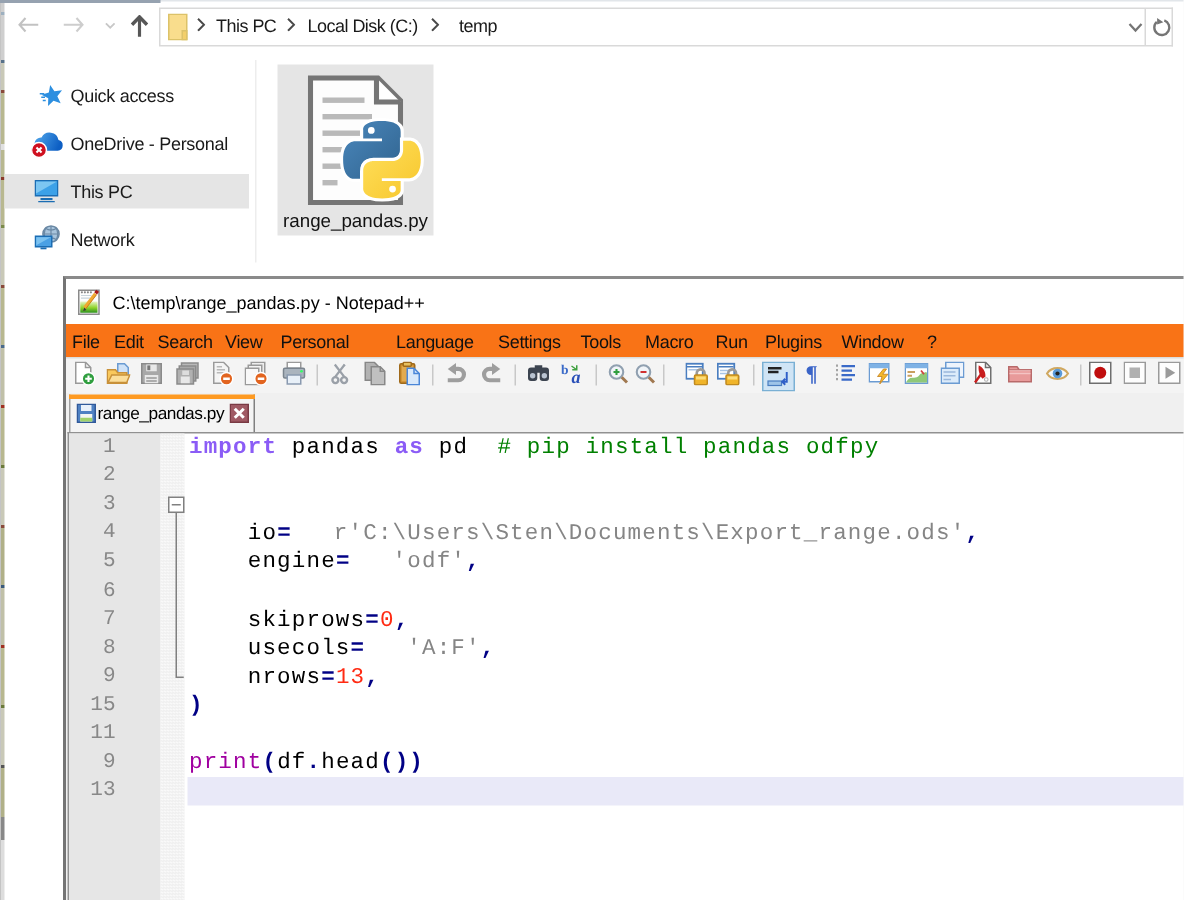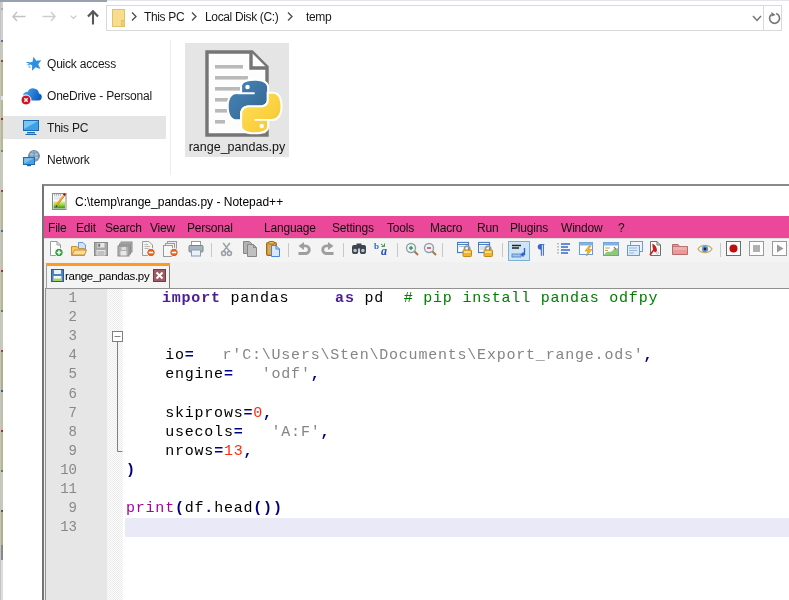--- a/index.html
+++ b/index.html
@@ -18,36 +18,36 @@
 .side-item{position:absolute;left:47px;font-size:12px;letter-spacing:-0.2px;color:#1a1a1a;}
 #thispc-hl{position:absolute;left:3px;top:116px;width:163px;height:23px;background:#e5e5e5;}
 #side-div{position:absolute;left:170px;top:40px;width:1px;height:135px;background:#ededed;}
 
 #filesel{position:absolute;left:185px;top:43px;width:104px;height:114px;background:#e5e5e5;}
 #filelabel{position:absolute;left:185px;top:140px;width:104px;text-align:center;font-size:12.5px;color:#111;}
 
 #npp{position:absolute;left:42px;top:184px;width:747px;height:416px;background:#f0f0f0;border-left:2px solid #747474;border-top:2px solid #8a8a8a;}
 #npp-title{position:absolute;left:0;top:0;width:745px;height:30px;background:#fff;}
 #npp-title-text{position:absolute;left:31px;top:9px;font-size:12px;color:#000;}
-#npp-menu{position:absolute;left:0;top:30px;width:745px;height:22px;background:#ec4899;}
+#npp-menu{position:absolute;left:0;top:30px;width:745px;height:22px;background:#f97316;}
 .mi{position:absolute;top:5px;font-size:12px;letter-spacing:-0.2px;color:#111;}
 #npp-toolbar{position:absolute;left:0;top:52px;width:745px;height:26px;background:#f4f4f4;border-top:1px solid #dcdcdc;}
 .ti{position:absolute;top:2px;width:16px;height:16px;}
 .tsep{position:absolute;top:4px;width:1px;height:14px;background:#c8c8c8;}
 #npp-tabbar{position:absolute;left:0;top:76px;width:745px;height:26px;background:#f0f0f0;}
 #tab1{position:absolute;left:2px;top:1px;width:124px;height:25px;background:#f4f4f4;border-left:1px solid #a0a0a0;border-right:1px solid #808080;}
 #tab1 .orange{position:absolute;left:-1px;top:0;width:124px;height:3px;background:#fe9a22;}
 #tab1 .tlabel{position:absolute;left:18px;top:7px;font-size:11.5px;letter-spacing:-0.3px;color:#000;}
 #npp-editor{position:absolute;left:1px;top:102px;width:744px;height:312px;background:#fff;border:1px solid #919191;border-right:none;border-bottom:none;}
 #gutter{position:absolute;left:0;top:0;width:61px;height:312px;background:#e6e6e6;}
 #foldmargin{position:absolute;left:61px;top:0;width:16px;height:312px;
 background:conic-gradient(#fdfdfd 25%,#ebebeb 0 50%,#fdfdfd 0 75%,#ebebeb 0) 0 0/2px 2px;}
 .lnum{position:absolute;left:0;width:31px;line-height:19.1px;text-align:right;font-family:"Liberation Mono",monospace;font-size:14px;color:#888;}
 .cl{position:absolute;left:80px;font-family:"Liberation Mono",monospace;font-size:15px;letter-spacing:0.79px;line-height:19.1px;white-space:pre;color:#000;}
-.kw{color:#4c1d95;font-weight:bold;margin-left:36px;}
+.kw{color:#8b5cf6;font-weight:bold;}
 .op{color:#000085;font-weight:bold;}
 .str{color:#858585;margin-left:28px;}
 .num{color:#ff2a12;}
 .cmt{color:#008000;}
 .prn{color:#a000a0;font-weight:normal;}
 #curline{position:absolute;left:79px;top:229.2px;width:664px;height:19.1px;background:#e9e9f8;}
 </style>
 </head>
 <body>
 <div id="sliver"></div>
@@ -411,21 +411,21 @@
   <div id="curline"></div>
   <div class="lnum" style="top:0px">1</div>
   <div class="lnum" style="top:19.1px">2</div>
   <div class="lnum" style="top:38.2px">3</div>
   <div class="lnum" style="top:57.3px">4</div>
   <div class="lnum" style="top:76.4px">5</div>
   <div class="lnum" style="top:95.5px">6</div>
   <div class="lnum" style="top:114.6px">7</div>
   <div class="lnum" style="top:133.7px">8</div>
   <div class="lnum" style="top:152.8px">9</div>
-  <div class="lnum" style="top:171.9px">10</div>
+  <div class="lnum" style="top:171.9px">15</div>
   <div class="lnum" style="top:191px">11</div>
   <div class="lnum" style="top:210.1px">9</div>
   <div class="lnum" style="top:229.2px">13</div>
   <svg class="abs" style="left:61px;top:0" width="17" height="312" viewBox="0 0 17 312">
    <rect x="5.5" y="42.5" width="10" height="10" fill="#fff" stroke="#808080"></rect>
    <path d="M7.5 47.5 H13.5" stroke="#808080"></path>
    <path d="M10.5 52.5 V162.5 H15.5" fill="none" stroke="#808080"></path>
   </svg>
   <div class="cl" style="top:0px"><span class="kw">import</span> pandas <span class="kw">as</span> pd  <span class="cmt"># pip install pandas odfpy</span></div>
   <div class="cl" style="top:57.3px">    io<span class="op">=</span><span class="str">r'C:\Users\Sten\Documents\Export_range.ods'</span><span class="op">,</span></div>

